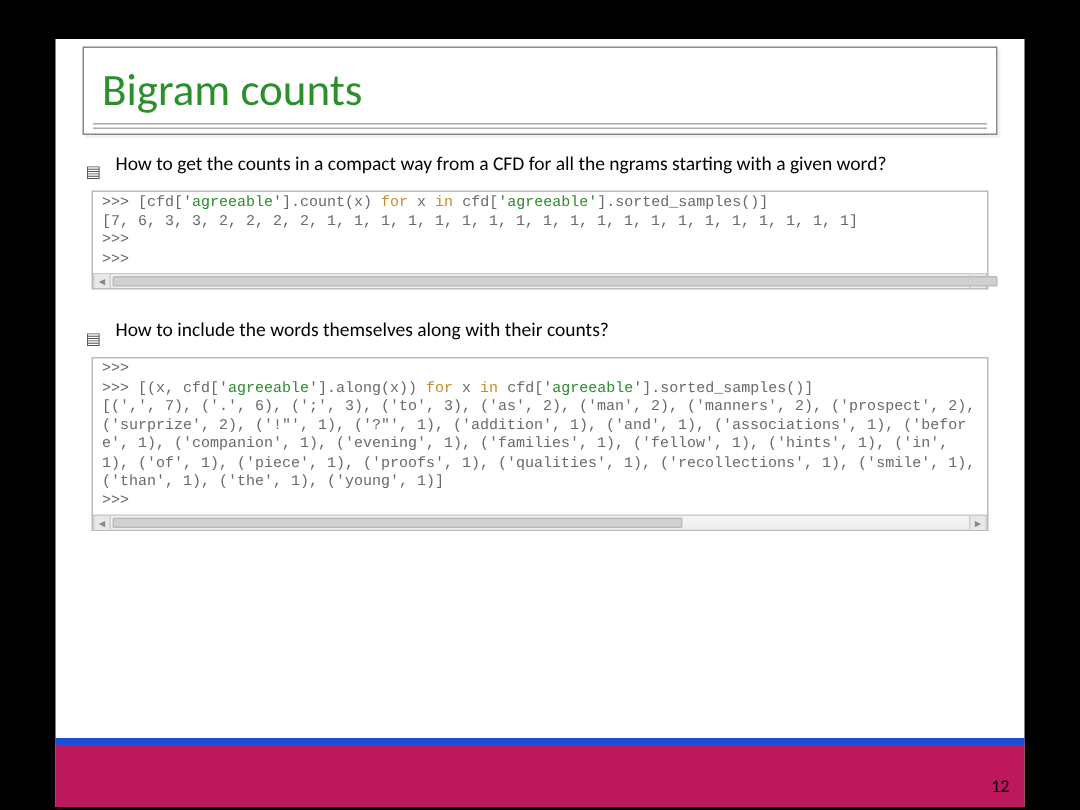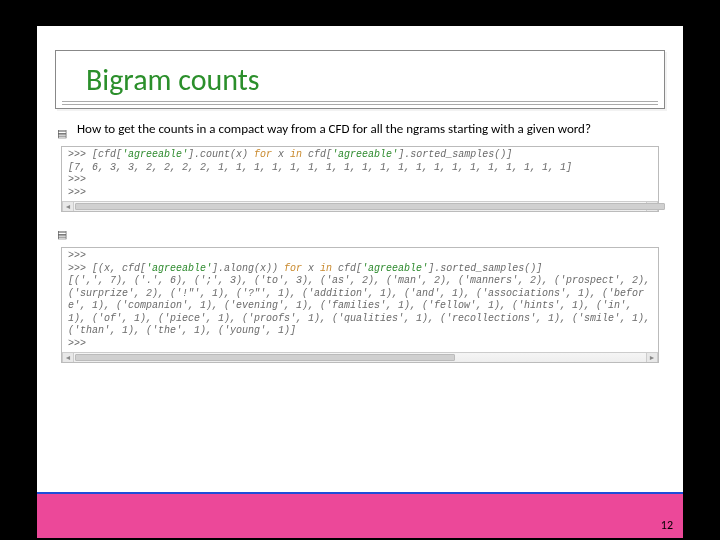--- a/index.html
+++ b/index.html
@@ -13,23 +13,23 @@
   }
   .slide {
     position: absolute;
     left: 37px;
     top: 26px;
     width: 646px;
     height: 512px;
     background: #fff;
   }
   .title-box {
-    margin: 24px 18px 8px 18px;
+    margin: 5px 18px 8px 18px;
     border: 1px solid #888;
-    padding: 10px 18px 10px 30px;
+    padding: 10px 18px 10px 12px;
     position: relative;
     box-shadow: 2px 2px 0 rgba(0,0,0,0.05);
   }
   .title-box::after {
     content: "";
     position: absolute;
     left: 6px; right: 6px; bottom: 3px;
     height: 2px;
     border-top: 1px solid #aaa;
     border-bottom: 1px solid #aaa;
@@ -55,24 +55,23 @@
     color: #555;
     font-size: 11px;
   }
   .bullet-text {
     font-size: 13px;
     line-height: 1.18;
     color: #000;
   }
   .code-outer {
     border: 1px solid #bbb;
-    margin: 2px 4px 10px 4px;
+    margin: 2px 4px 20px 4px;
     position: relative;
     background: #fff;
-    font-style: italic;
   }
   .code-inner {
     padding: 2px 4px 2px 6px;
     font-family: "Courier New", monospace;
     font-size: 10px;
     line-height: 1.25;
     color: #6a6a6a;
     white-space: pre-wrap;
     word-break: break-all;
     min-height: 40px;
@@ -103,22 +102,22 @@
     top: 1px; left: 1px;
     height: 7px;
     background: #d0d0d0;
     border: 1px solid #bbb;
     border-radius: 1px;
   }
   .footer-bar {
     position: absolute;
     left: 0; right: 0; bottom: 0;
     height: 46px;
-    background: #ec4899;
-    border-top: 2px solid #1d4ed8;
+    background: #be185d;
+    border-top: 5px solid #1d4ed8;
   }
   .page-num {
     position: absolute;
     right: 10px;
     bottom: 6px;
     color: #000;
     font-size: 12px;
   }
 </style>
 </head>
@@ -146,20 +145,21 @@
         <div class="sb-arrow">◄</div>
         <div class="sb-track">
           <div class="sb-thumb" style="width:590px"></div>
         </div>
         <div class="sb-arrow">►</div>
       </div>
     </div>
 
     <div class="bullet-row">
       <div class="bullet-glyph">▤</div>
+      <div class="bullet-text">How to include the words themselves along with their counts?</div>
     </div>
 
     <div class="code-outer">
       <div class="code-inner"><span>&gt;&gt;&gt;</span>
 <span>&gt;&gt;&gt; [(x, cfd[</span><span class="str">'agreeable'</span><span>].along(x)) </span><span class="kw">for</span><span> x </span><span class="kw">in</span><span> cfd[</span><span class="str">'agreeable'</span><span>].sorted_samples()]</span>
 <span>[(',', 7), ('.', 6), (';', 3), ('to', 3), ('as', 2), ('man', 2), ('manners', 2), ('prospect', 2), ('surprize', 2), ('!"', 1), ('?"', 1), ('addition', 1), ('and', 1), ('associations', 1), ('before', 1), ('companion', 1), ('evening', 1), ('families', 1), ('fellow', 1), ('hints', 1), ('in', 1), ('of', 1), ('piece', 1), ('proofs', 1), ('qualities', 1), ('recollections', 1), ('smile', 1), ('than', 1), ('the', 1), ('young', 1)]</span>
 <span>&gt;&gt;&gt;</span></div>
       <div class="scrollbar-h">
         <div class="sb-arrow">◄</div>
         <div class="sb-track">

